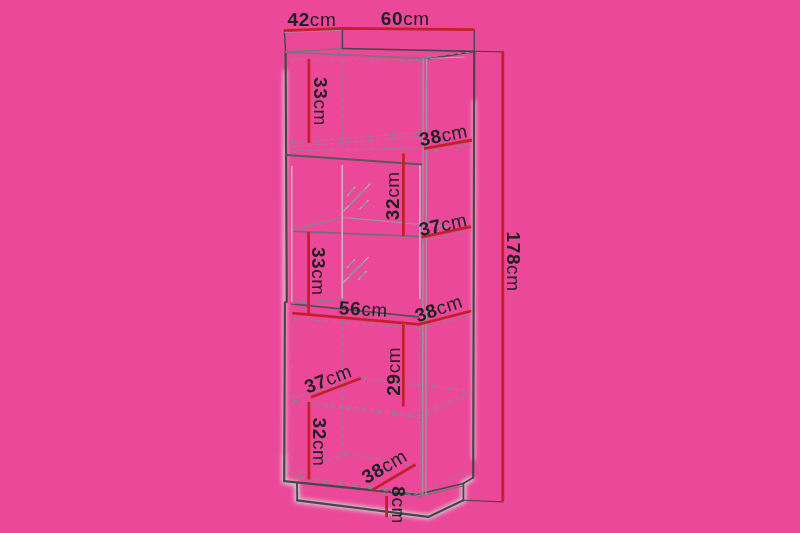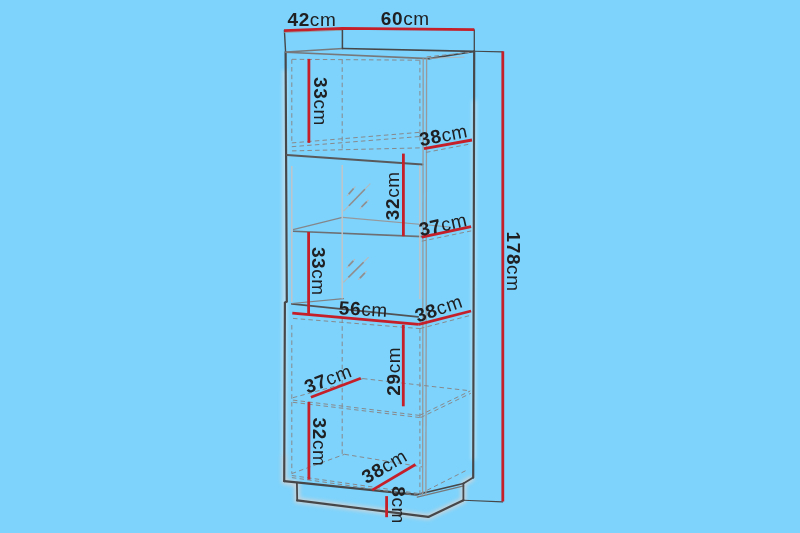--- a/index.html
+++ b/index.html
@@ -1,16 +1,16 @@
 <!DOCTYPE html>
 <html><head>
 <meta charset="utf-8">
 <style>
 html,body{margin:0;padding:0;background:#ffffff;}
-#stage{position:relative;width:800px;height:533px;background:#7dd3fc;overflow:hidden;}
+#stage{position:relative;width:800px;height:533px;background:#ec4899;overflow:hidden;}
 text{font-family:"Liberation Sans",sans-serif;font-size:19px;fill:#202022;letter-spacing:0.6px;}
 .b{font-weight:bold;}
 </style>
 </head>
 <body>
 
 <div id="stage">
 <svg width="800" height="533" viewBox="0 0 800 533">
 <defs>
 <filter id="soft" x="-50%" y="-50%" width="200%" height="200%">

